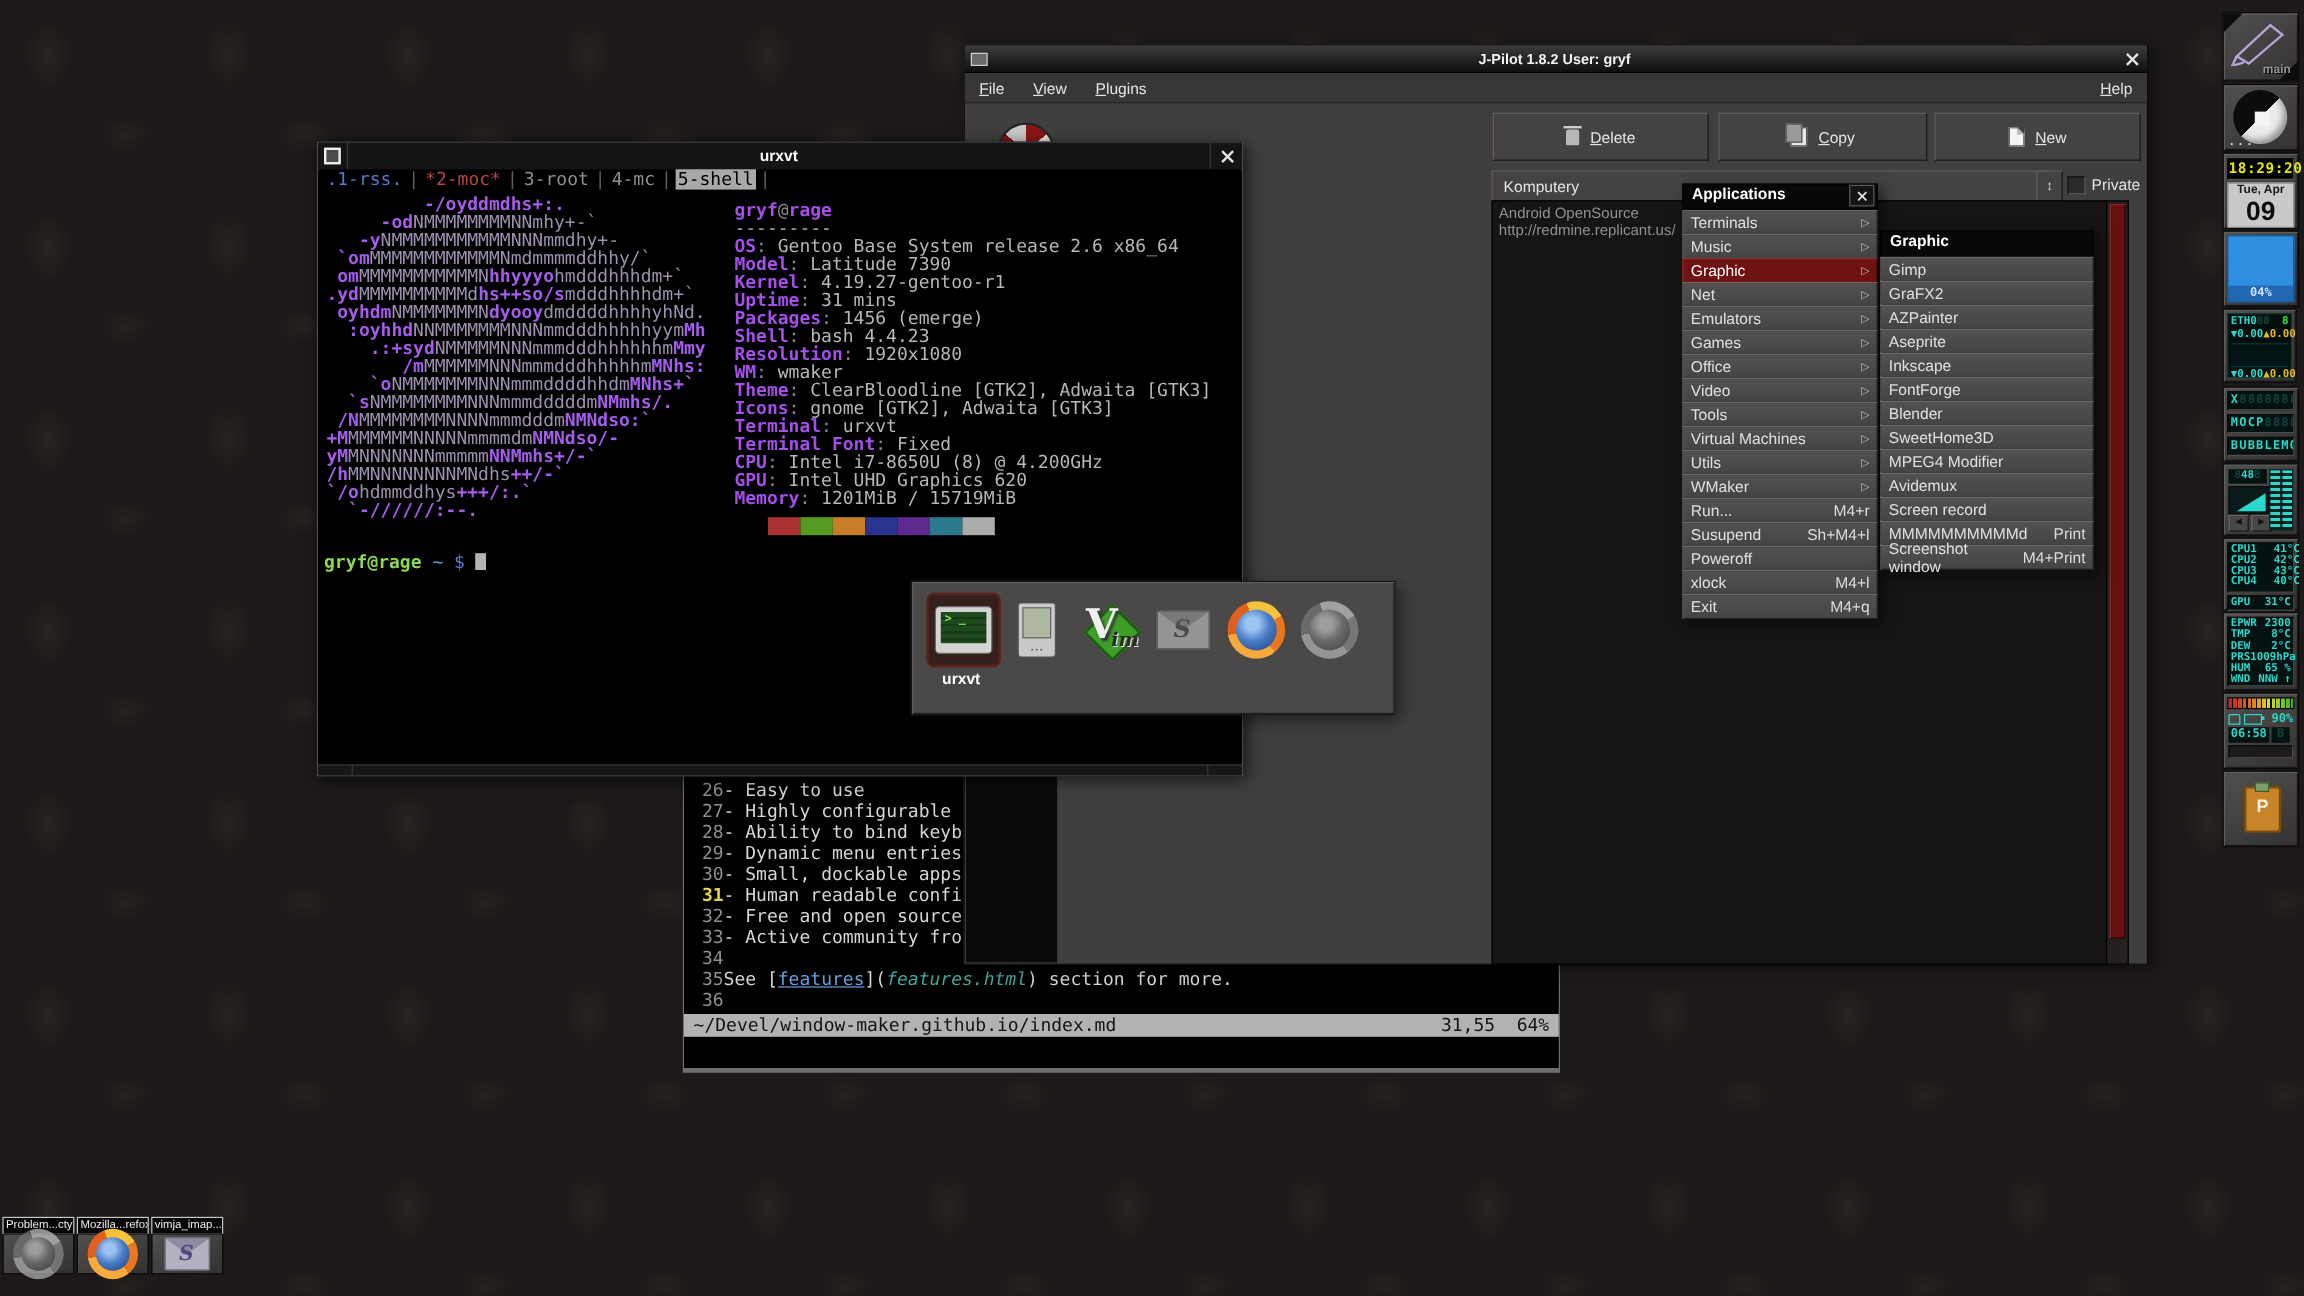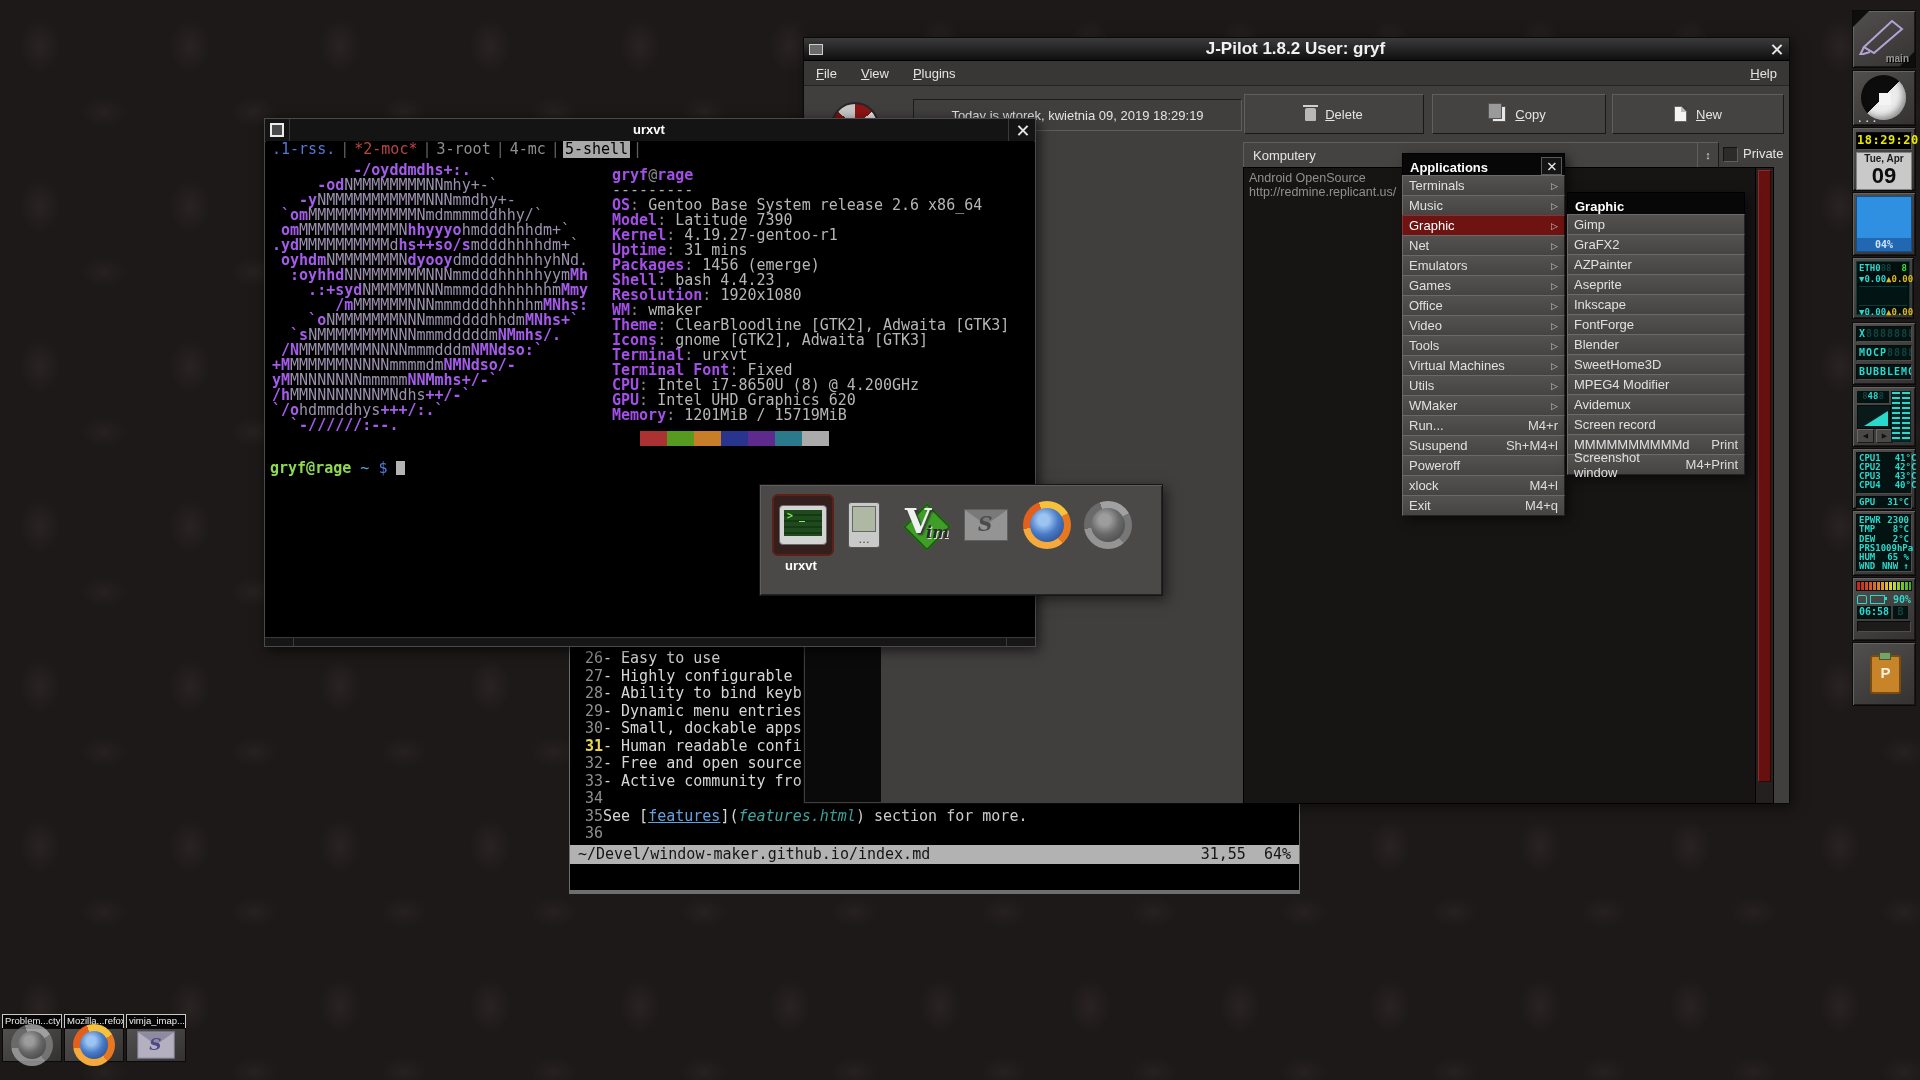--- a/index.html
+++ b/index.html
@@ -45,21 +45,21 @@
   .pal{width:27px;height:15px;}
   #prompt{position:absolute;left:4px;top:320px;white-space:pre;}
   .p-user{color:#8fd94f;font-weight:bold;} .p-path{color:#5fa6d6;} .p-sym{color:#5577d6;}
   .p-cursor{display:inline-block;width:9px;height:14px;background:#b4b4b4;vertical-align:-2px;}
 
   
   #jpilot{left:803px;top:37px;width:985px;height:765px;background:#413e3e;border:1px solid #0a0a0a;
     box-shadow:3px 3px 12px rgba(0,0,0,.5);z-index:20;color:#e4e4e4;font-size:13px;}
   .jp-title{position:absolute;left:0;right:0;top:0;height:22px;background:linear-gradient(#3b3b3b,#0f0f0f);
     display:flex;align-items:stretch;border-bottom:1px solid #000;}
-  .jp-title .t{flex:1;text-align:center;color:#f2f2f2;font-weight:bold;font-size:17px;line-height:22px;}
+  .jp-title .t{flex:1;text-align:center;color:#f2f2f2;font-weight:bold;font-size:12px;line-height:22px;}
   .jp-mini{width:24px;display:flex;align-items:center;justify-content:center;}
   .jp-mini i{width:12px;height:9px;border:1px solid #cfcfcf;background:#6a6a6a;display:block;}
   .jp-close{width:26px;display:flex;align-items:center;justify-content:center;}
   .jp-menubar{position:absolute;left:0;right:0;top:23px;height:24px;background:#393636;
     border-bottom:1px solid #262323;display:flex;align-items:center;gap:24px;padding:0 12px;}
   .jp-menu-help{margin-left:auto;}
   .ul{text-decoration:underline;}
   .jp-globe{position:absolute;left:27px;top:64px;width:44px;height:44px;border-radius:50%;
     border:2px solid #262626;
     background:conic-gradient(#8c1515 0 14%, #e3e3e3 14% 27%, #6e1010 27% 52%, #d0d0d0 52% 64%, #7e1212 64% 86%, #c8c8c8 86% 100%);}
@@ -92,21 +92,21 @@
   .jp-rightlist{position:absolute;left:439px;top:129px;width:512px;height:635px;background:#171414;border:1px solid #000;}
   .jp-rightlist .rec{position:absolute;left:5px;color:#909090;font-size:12.5px;white-space:nowrap;}
   .jp-scroll{position:absolute;left:951px;top:129px;width:17px;height:635px;background:#242020;border:1px solid #000;}
   .jp-thumb{position:absolute;left:2px;right:2px;top:2px;height:96%;background:#671010;
     border:1px solid;border-color:#8c2a2a #2e0606 #2e0606 #8c2a2a;}
 
   
   .wm-menu{z-index:50;box-shadow:4px 4px 10px rgba(0,0,0,.55);}
   #appmenu{left:1402px;top:153px;width:163px;} #appsub{left:1567px;top:192px;width:178px;}
   .wm-title{height:21px;background:#070707;border:1px solid #000;color:#fff;font-weight:bold;font-size:13px;
-    display:flex;align-items:flex-end;padding-left:7px;}
+    display:flex;align-items:flex-start;padding-left:7px;}
   .wm-close{margin-left:auto;margin-right:2px;width:19px;height:16px;background:#141414;
     border:1px solid #5a5a5a;display:flex;align-items:center;justify-content:center;}
   .wm-close .xicon{transform:scale(.75);}
   .wm-item{height:19px;background:linear-gradient(#545151,#464343);
     border:1px solid;border-color:#6c6969 #232121 #232121 #6c6969;margin-top:-1px;
     color:#e0e0e0;font-size:13px;display:flex;align-items:center;padding:0 6px;}
   .wm-item.hl{background:#6e1212;color:#fff;border-color:#8c3030 #2e0505 #2e0505 #8c3030;}
   .wm-arrow{margin-left:auto;color:#c4c4c4;font-size:9px;}
   .wm-sc{margin-left:auto;color:#dcdcdc;}
 
@@ -279,23 +279,20 @@
         <span class="xicon"></span>
       </span>
   </div>
   <div class="jp-menubar">
     <span id="jp-menu-0"><span class="ul">F</span><span>ile</span></span>
     <span id="jp-menu-1"><span class="ul">V</span><span>iew</span></span>
     <span id="jp-menu-2"><span class="ul">P</span><span>lugins</span></span>
     <span class="jp-menu-help" id="jp-menu-help"><span class="ul">H</span><span>elp</span></span>
   </div>
   <div class="jp-globe"></div>
-  <div class="jp-datebox">
-    <span>Today is wtorek, kwietnia 09, 2019 18:29:19</span>
-  </div>
   <div class="jp-btn" id="btn-delete">
     <span class="ic-trash"></span>
       <span class="lbl"><span class="ul">D</span><span>elete</span></span>
   </div>
   <div class="jp-btn" id="btn-copy">
     <span class="ic-copy"></span>
       <span class="lbl"><span class="ul">C</span><span>opy</span></span>
   </div>
   <div class="jp-btn" id="btn-new">
     <span class="ic-page"></span>

